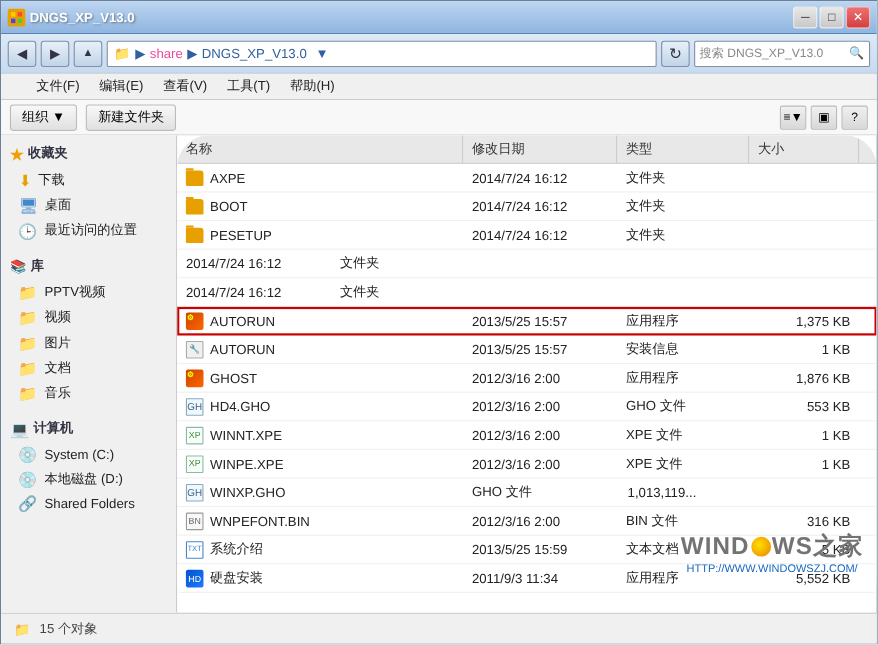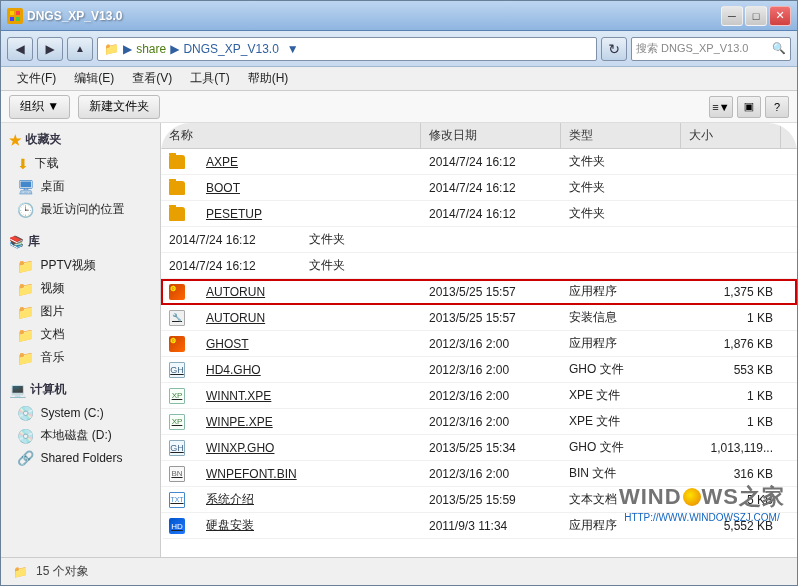--- a/index.html
+++ b/index.html
@@ -144,21 +144,21 @@
       font-size: 11px;
       color: #888;
     }
 
     
     .menu-bar {
       background: #f0f0f0;
       height: 24px;
       display: flex;
       align-items: center;
-      padding: 0 8px;
+      padding: 0 24px;
       gap: 2px;
       border-bottom: 1px solid #ccc;
     }
 
     .menu-item {
       padding: 2px 8px;
       cursor: pointer;
       color: #222;
       font-size: 12px;
     }
@@ -308,22 +308,21 @@
       color: #222;
       white-space: nowrap;
       overflow: hidden;
       text-overflow: ellipsis;
     }
 
     .file-name-cell {
       width: 260px;
       display: flex;
       align-items: center;
-      gap: 21px;
-      text-decoration: underline;
+      gap: 6px;
     }
 
     
     .watermark {
       position: absolute;
       right: 170px;
       bottom: 30px;
       text-align: center;
       pointer-events: none;
     }
@@ -372,21 +371,21 @@
     </div>
   </div>
 
   <div class="address-bar">
     <div class="nav-btn">◀</div>
     <div class="nav-btn">▶</div>
     <div class="nav-btn" style="font-size:10px;">▲</div>
     <div class="breadcrumb-bar">
       <span>📁</span>
       <span style="color:#3060a0;">▶</span>
-      <span style="color:#4d7c0f; cursor:pointer;">share</span>
+      <span style="color:#ec4899; cursor:pointer;">share</span>
       <span style="color:#3060a0;">▶</span>
       <span style="color:#3060a0; cursor:pointer;">DNGS_XP_V13.0</span>
       <span style="margin-left:4px; color:#3060a0;">▼</span>
     </div>
     <div class="refresh-btn">↻</div>
     <div class="search-bar">
       <span style="font-size:11px; color:#888;">搜索 DNGS_XP_V13.0</span>
       <span style="margin-left:auto; color:#888;">🔍</span>
     </div>
   </div>
@@ -588,21 +587,20 @@
     </div>
     <div class="file-cell" style="width:140px;">2012/3/16 2:00</div>
     <div class="file-cell" style="width:120px;">XPE 文件</div>
     <div class="file-cell" style="width:100px; text-align:right;">1 KB</div>
   </div>
           <div class="file-row">
     <div class="file-cell file-name-cell" style="width:260px;">
       <div style="width:16px;height:16px;flex-shrink:0;background:#f0f8ff;border:1px solid #8ab;border-radius:1px;display:flex;align-items:center;justify-content:center;font-size:9px;color:#468;">GH</div>
       <span style="font-size:12px;">WINXP.GHO</span>
     </div>
-    <div class="file-cell" style="width:140px;">2013/5/25 15:34</div>
     <div class="file-cell" style="width:120px;">GHO 文件</div>
     <div class="file-cell" style="width:100px; text-align:right;">1,013,119...</div>
   </div>
           <div class="file-row">
     <div class="file-cell file-name-cell" style="width:260px;">
       <div style="width:16px;height:16px;flex-shrink:0;background:#f8f8f8;border:1px solid #999;border-radius:1px;display:flex;align-items:center;justify-content:center;font-size:8px;color:#666;">BN</div>
       <span style="font-size:12px;">WNPEFONT.BIN</span>
     </div>
     <div class="file-cell" style="width:140px;">2012/3/16 2:00</div>
     <div class="file-cell" style="width:120px;">BIN 文件</div>

